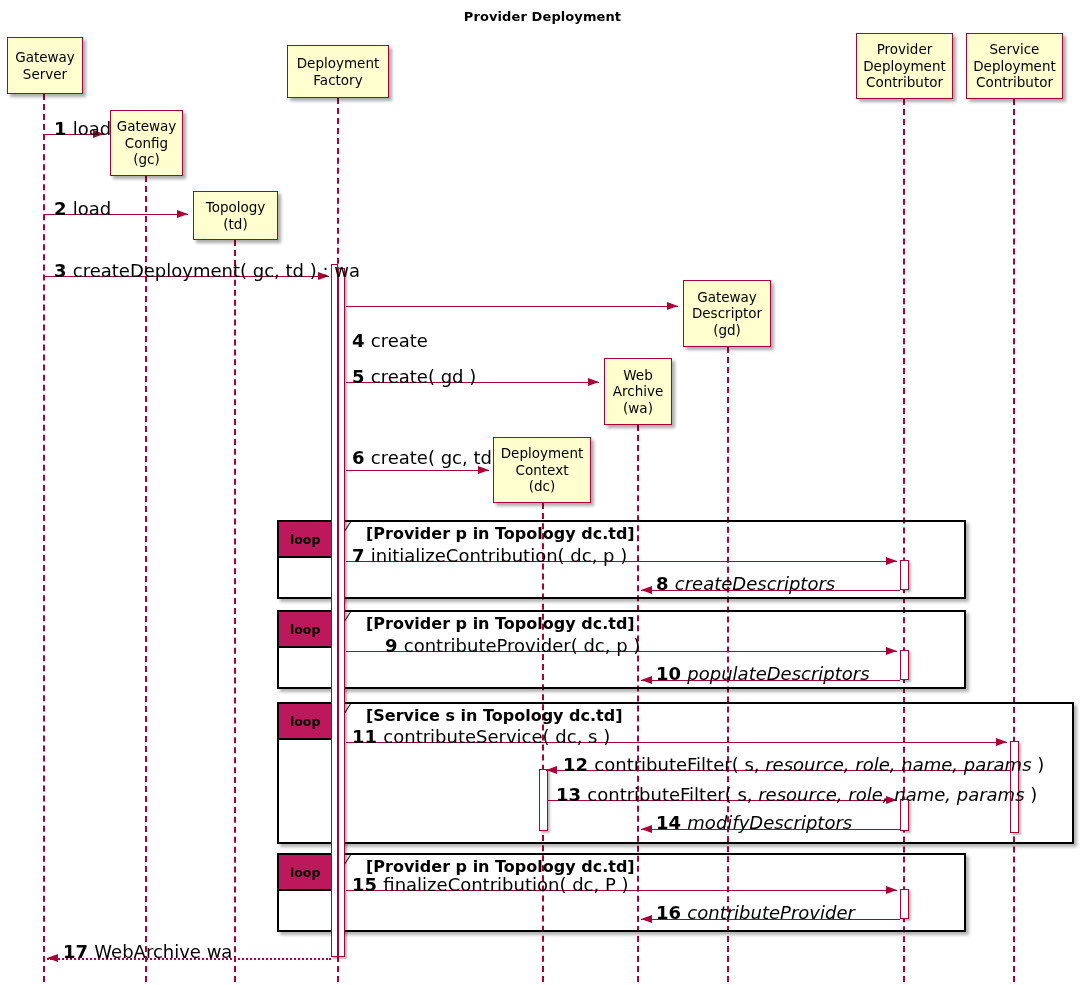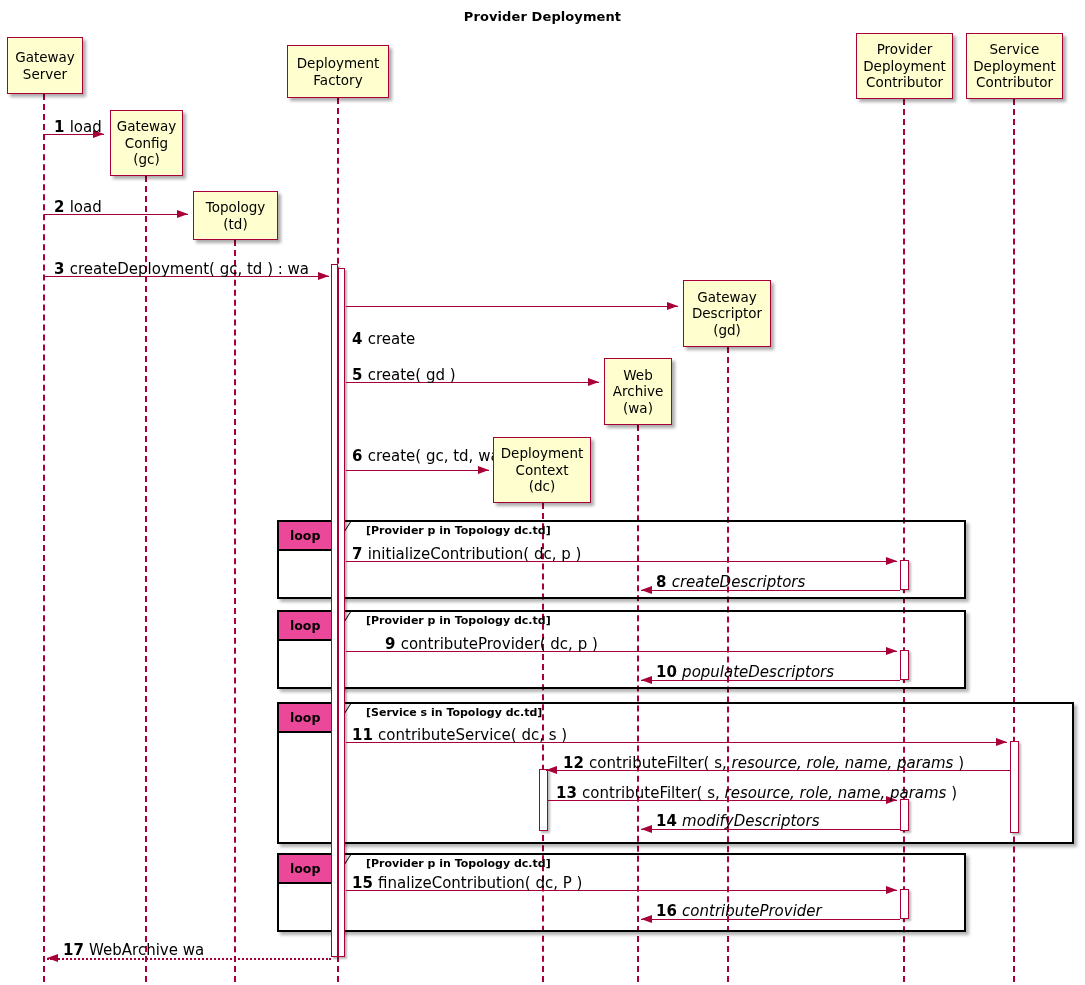--- a/index.html
+++ b/index.html
@@ -71,39 +71,39 @@
     border-bottom: 4.5px solid transparent;
     border-left: 11px solid #A80036;
   }
   .arrowhead.left {
     border-top: 4.5px solid transparent;
     border-bottom: 4.5px solid transparent;
     border-right: 11px solid #A80036;
   }
   .msg-label {
     position: absolute;
-    font-size: 15px;
+    font-size: 18px;
     color: #000000;
     white-space: nowrap;
   }
   .msg-label .seq { font-weight: bold; }
   .msg-label .it { font-style: italic; }
   
   .fragment {
     position: absolute;
     box-sizing: border-box;
     border: 2.6px solid #000000;
     background: transparent;
     box-shadow: 3px 3px 3px rgba(0,0,0,0.30);
   }
   .fragment-tab {
     position: absolute;
     box-sizing: border-box;
-    height: 29px;
-    background: #ec4899;
+    height: 36px;
+    background: #be185d;
     border-right: 2.2px solid #000000;
     border-bottom: 2.2px solid #000000;
     display: flex;
     align-items: center;
     padding-left: 11px;
     font-size: 12.5px;
     font-weight: bold;
     color: #000000;
   }
   .fragment-tab-notch {
@@ -113,21 +113,21 @@
     border-right: 13px solid transparent;
   }
   .fragment-tab-notch-border {
     position: absolute;
     width: 0; height: 0;
     border-top: 22px solid #000000;
     border-right: 14px solid transparent;
   }
   .fragment-guard {
     position: absolute;
-    font-size: 11px;
+    font-size: 16px;
     font-weight: bold;
     color: #000000;
     white-space: nowrap;
   }
 </style>
 </head>
 <body>
 
 <div id="canvas">
 

